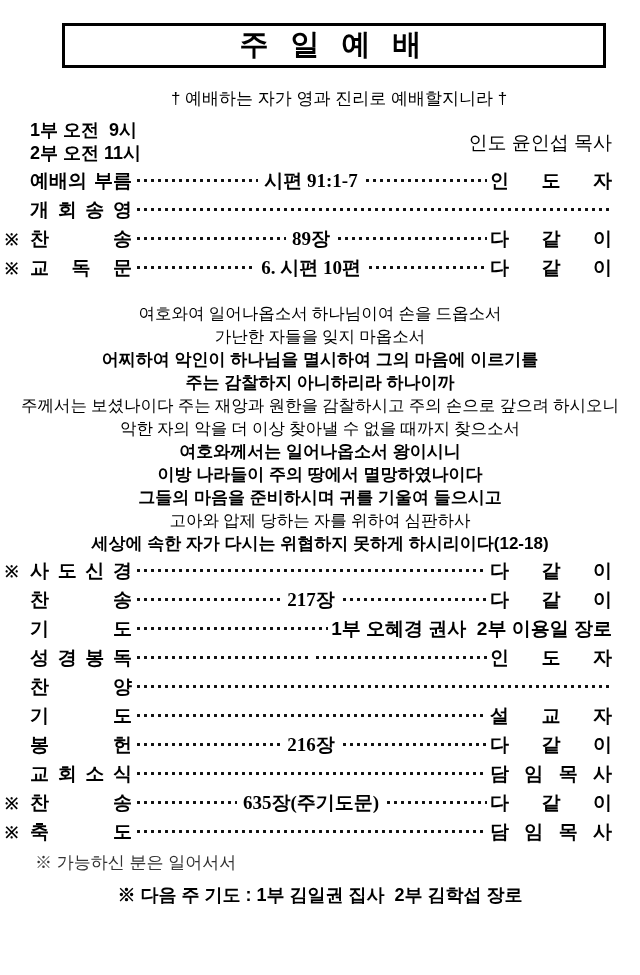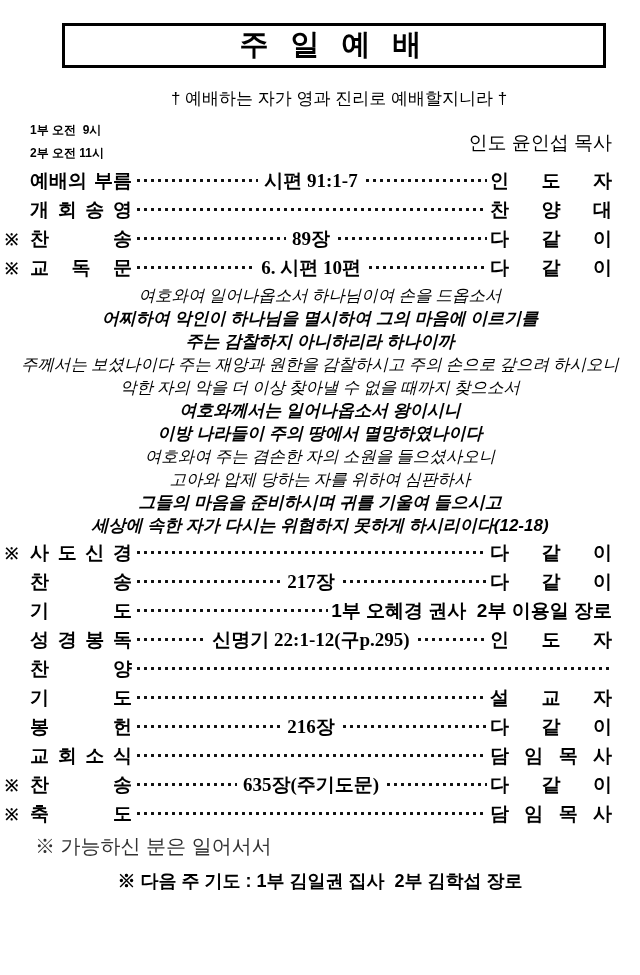--- a/index.html
+++ b/index.html
@@ -22,21 +22,21 @@
     white-space:pre;
   }
   .subtitle{
     margin-top:19px;text-align:center;
     font-size:17px;white-space:pre;padding-left:38px;
   }
   .times{
     position:relative;
     margin:9px 28px 0 30px;height:46px;
   }
-  .time-line{font-weight:bold;font-size:12px;line-height:23px;white-space:pre;}
+  .time-line{font-weight:bold;font-size:18px;line-height:23px;white-space:pre;}
   .service-leader{
     position:absolute;right:0;top:11px;
     font-weight:normal;font-size:19px;white-space:pre;
   }
   .program{margin:1px 28px 0 5px;}
   .p-row{display:flex;align-items:center;height:29px;}
   .marker{width:25px;flex:0 0 25px;font-weight:bold;font-size:16px;}
   .label{
     width:102px;flex:0 0 102px;
     font-weight:bold;font-size:19px;
@@ -61,33 +61,33 @@
     width:122px;flex:0 0 122px;
     font-weight:bold;font-size:19px;
     text-align:justify;text-align-last:justify;
     overflow:hidden;
   }
   .right.wide{
     width:auto;flex:0 0 auto;
     text-align:right;text-align-last:right;
     white-space:pre;
   }
-  .reading{margin-top:2px;font-style:italic;}
+  .reading{margin-top:20px;}
   .reading-line{
     height:23px;line-height:23px;text-align:center;
     font-family:"Liberation Serif",serif;
     font-size:16.5px;white-space:pre;
   }
   .reading-line.bold{
     font-family:"Liberation Sans",sans-serif;
     font-weight:bold;font-size:17px;
   }
   .footnote{
     margin:5px 0 0 35px;
-    font-size:20px;color:#333;white-space:pre;
+    font-size:17px;color:#333;white-space:pre;
   }
   .next-week{
     margin-top:9px;text-align:center;
     font-weight:bold;font-size:18px;white-space:pre;
   }
 </style>
 </head>
 <body>
 
 <div class="page">
@@ -110,21 +110,20 @@
         <span class="label">예배의 부름</span>
         <span class="leader"></span>
         <span class="center">시편 91:1-7</span>
         <span class="leader"></span>
         <span class="right">인 도 자</span>
       </div>
       <div class="p-row">
         <span class="marker"></span>
         <span class="label">개 회 송 영</span>
         <span class="leader"></span>
-        <span class="right">찬 양 대</span>
       </div>
       <div class="p-row">
         <span class="marker">※</span>
         <span class="label">찬 송</span>
         <span class="leader"></span>
         <span class="center">89장</span>
         <span class="leader"></span>
         <span class="right">다 같 이</span>
       </div>
       <div class="p-row">
@@ -132,29 +131,29 @@
         <span class="label">교 독 문</span>
         <span class="leader"></span>
         <span class="center">6. 시편 10편</span>
         <span class="leader"></span>
         <span class="right">다 같 이</span>
       </div>
     </div>
 
   <div class="reading" id="reading">
       <div class="reading-line">여호와여 일어나옵소서 하나님이여 손을 드옵소서</div>
+      <div class="reading-line">가난한 자들을 잊지 마옵소서</div>
       <div class="reading-line bold">어찌하여 악인이 하나님을 멸시하여 그의 마음에 이르기를</div>
       <div class="reading-line bold">주는 감찰하지 아니하리라 하나이까</div>
       <div class="reading-line">주께서는 보셨나이다 주는 재앙과 원한을 감찰하시고 주의 손으로 갚으려 하시오니</div>
       <div class="reading-line">악한 자의 악을 더 이상 찾아낼 수 없을 때까지 찾으소서</div>
       <div class="reading-line bold">여호와께서는 일어나옵소서 왕이시니</div>
       <div class="reading-line bold">이방 나라들이 주의 땅에서 멸망하였나이다</div>
-      <div class="reading-line">여호와여 주는 겸손한 자의 소원을 들으셨사오니</div>
+      <div class="reading-line bold">그들의 마음을 준비하시며 귀를 기울여 들으시고</div>
       <div class="reading-line">고아와 압제 당하는 자를 위하여 심판하사</div>
-      <div class="reading-line bold">그들의 마음을 준비하시며 귀를 기울여 들으시고</div>
       <div class="reading-line bold">세상에 속한 자가 다시는 위협하지 못하게 하시리이다(12-18)</div>
     </div>
 
   <div class="program" id="program-bottom">
       <div class="p-row">
         <span class="marker">※</span>
         <span class="label">사 도 신 경</span>
         <span class="leader"></span>
         <span class="right">다 같 이</span>
       </div>
@@ -169,21 +168,20 @@
       <div class="p-row">
         <span class="marker"></span>
         <span class="label">기 도</span>
         <span class="leader"></span>
         <span class="right wide">1부 오혜경 권사  2부 이용일 장로</span>
       </div>
       <div class="p-row">
         <span class="marker"></span>
         <span class="label">성 경 봉 독</span>
         <span class="leader"></span>
-        <span class="center">신명기 22:1-12(구p.295)</span>
         <span class="leader"></span>
         <span class="right">인 도 자</span>
       </div>
       <div class="p-row">
         <span class="marker"></span>
         <span class="label">찬 양</span>
         <span class="leader"></span>
       </div>
       <div class="p-row">
         <span class="marker"></span>

